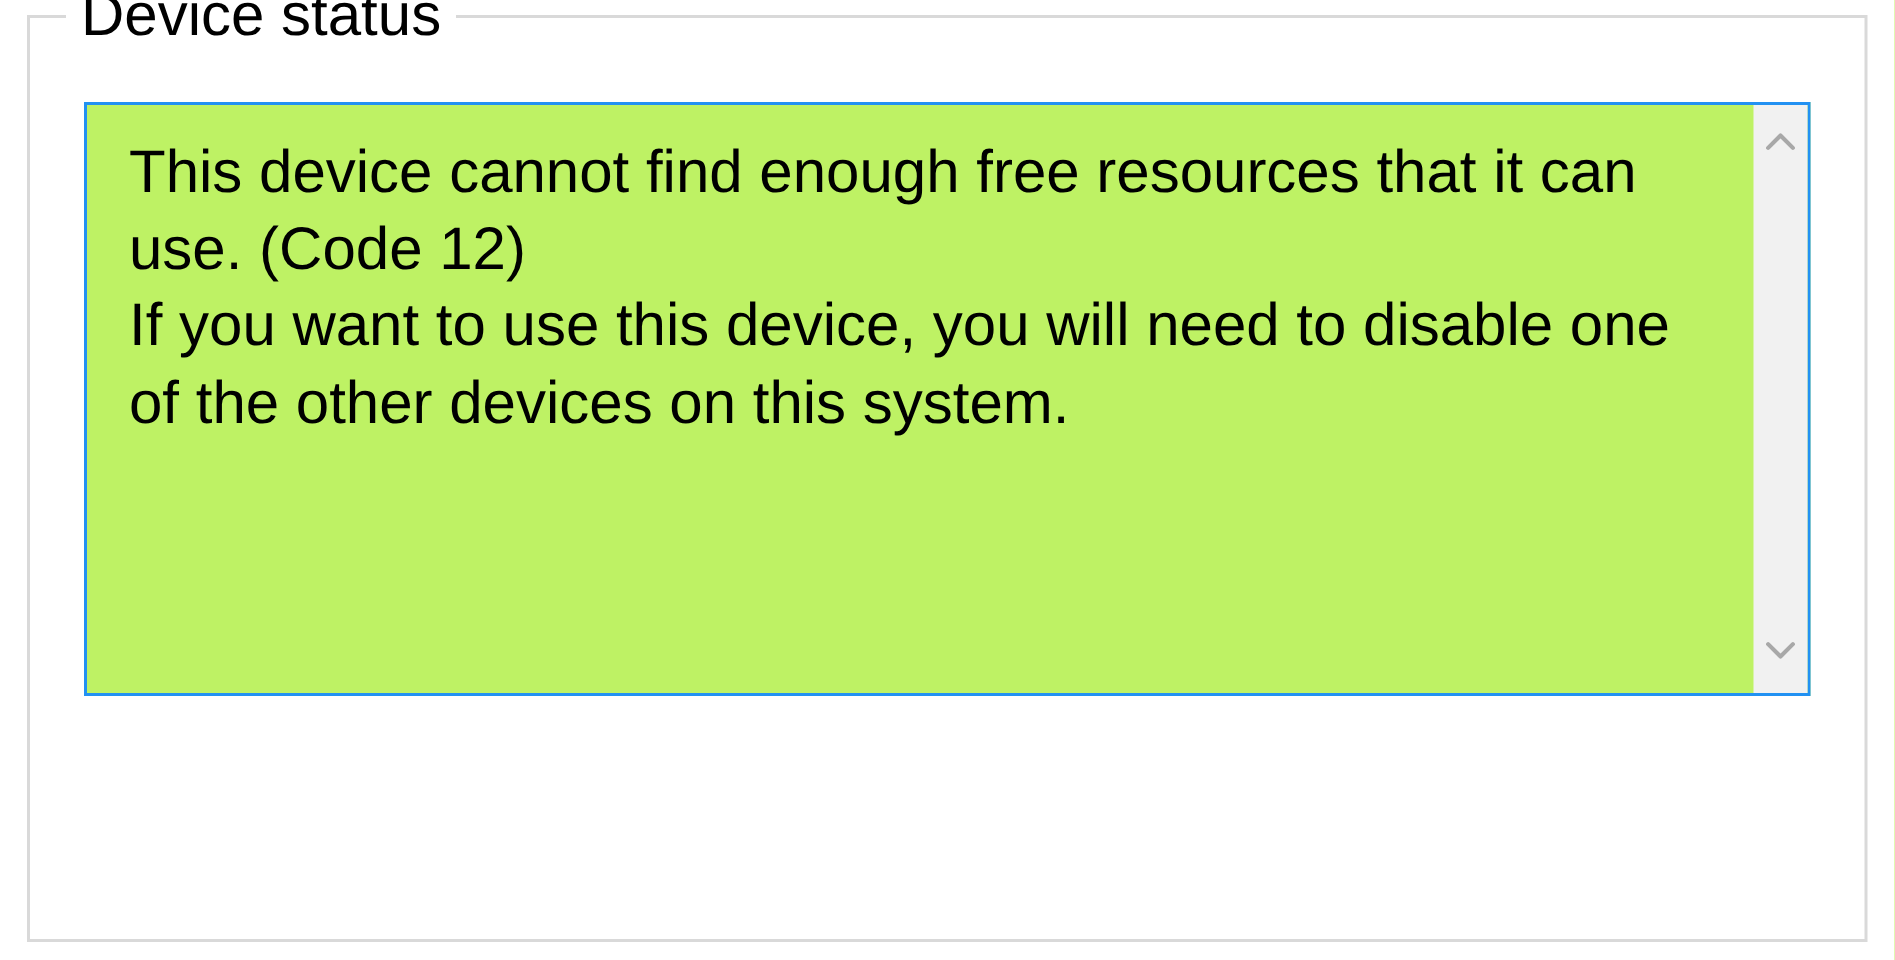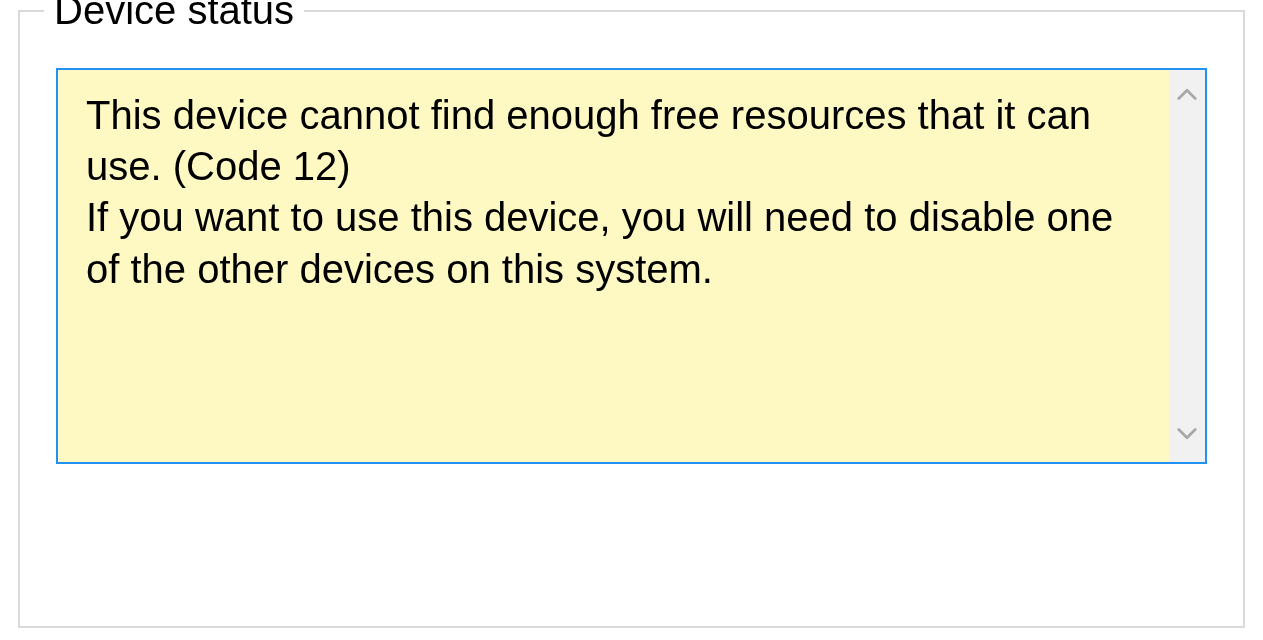--- a/index.html
+++ b/index.html
@@ -27,21 +27,21 @@
       background: #ffffff;
       padding: 0 10px;
       font-size: 40px;
       color: #000000;
       line-height: 1.2;
     }
     .textbox {
       display: flex;
       border: 2px solid #2291f2;
       height: 396px;
-      background: #fef9c3;
+      background: #bef264;
     }
     .text-content {
       flex: 1;
       padding: 20px 28px;
       font-size: 40px;
       color: #000000;
       line-height: 1.28;
       overflow: hidden;
       white-space: pre-line;
     }

